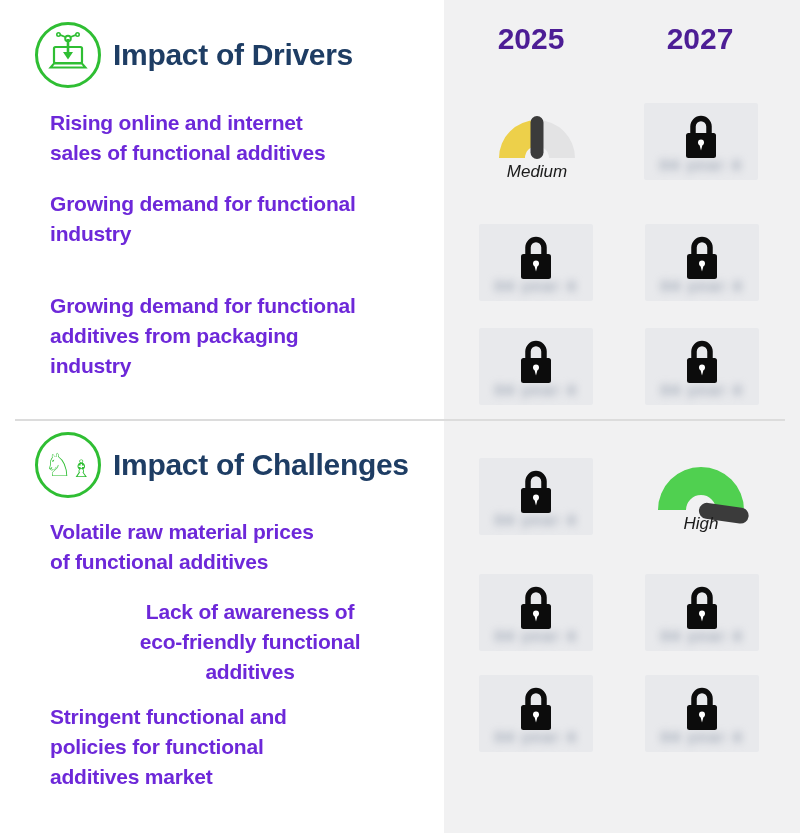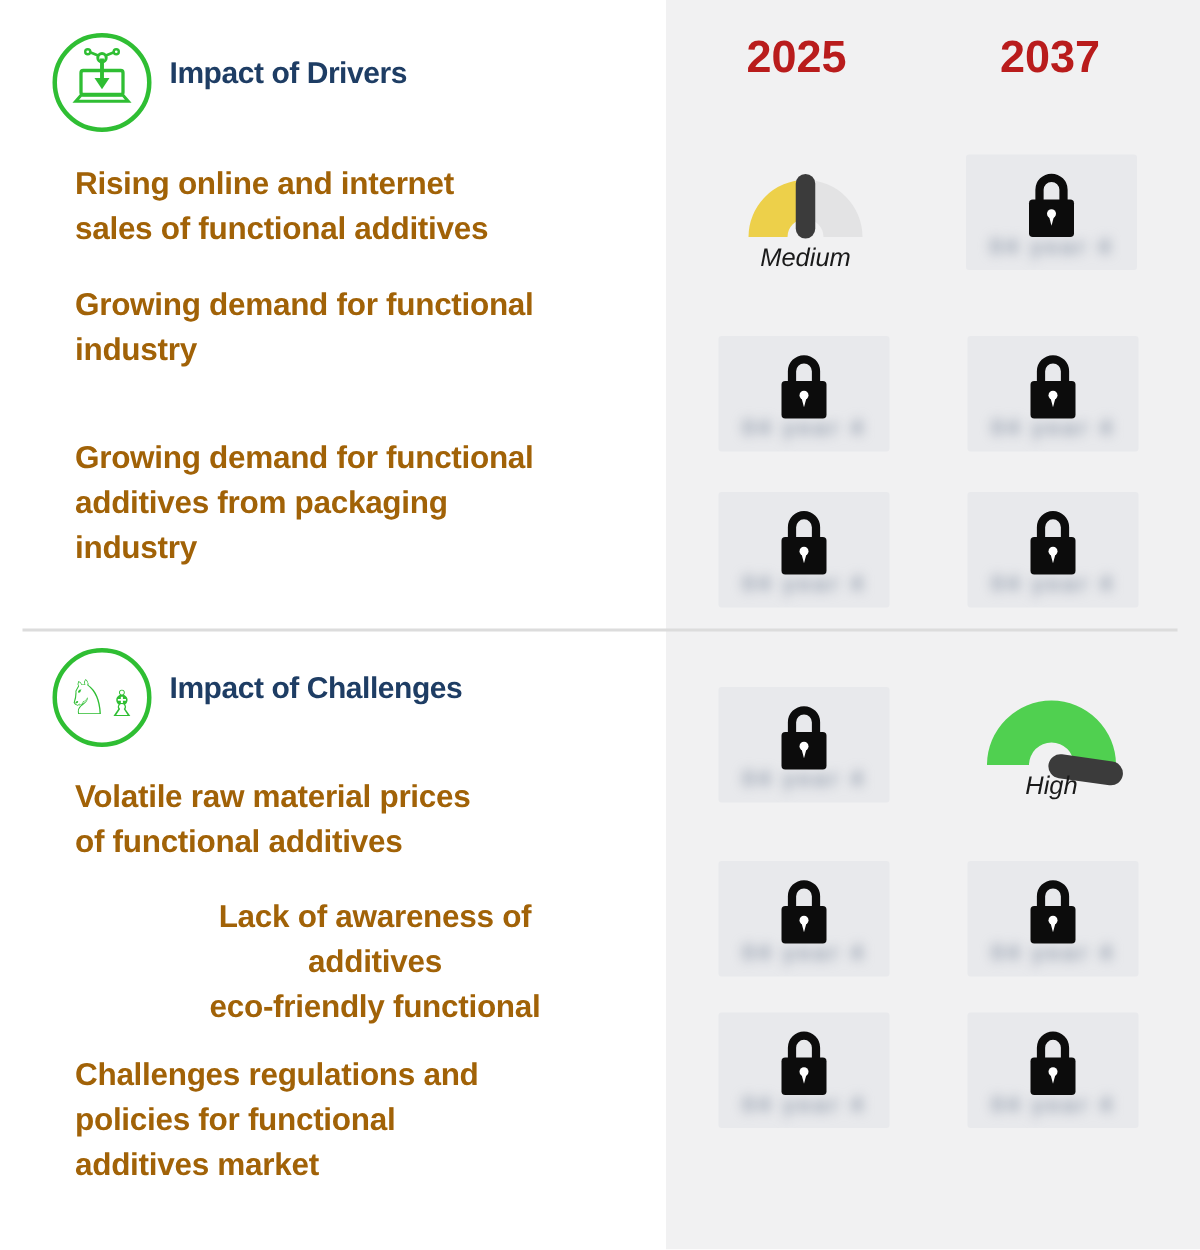--- a/index.html
+++ b/index.html
@@ -3,27 +3,27 @@
 <meta charset="utf-8">
 <style>
   html,body{margin:0;padding:0;}
   body{
     width:800px;height:833px;position:relative;background:#ffffff;
     font-family:"Liberation Sans",sans-serif;color:#121212;overflow:hidden;
   }
   .panel-bg{position:absolute;left:444px;top:0;width:356px;height:833px;background:#f1f1f2;}
   .divider{position:absolute;left:15px;top:419px;width:770px;height:2px;background:#dcdcdc;}
   .col-header{position:absolute;top:22px;width:124px;text-align:center;
-    font-size:30px;font-weight:700;color:#b91c1c;}
+    font-size:30px;font-weight:700;color:#4c1d95;}
   .icon-circle{position:absolute;width:66px;height:66px;box-sizing:border-box;
     border:3px solid #2fbe33;border-radius:50%;display:flex;align-items:center;justify-content:center;}
-  .section-title{position:absolute;left:113px;font-size:20px;font-weight:700;
+  .section-title{position:absolute;left:113px;font-size:30px;font-weight:700;
     color:#1e3d64;letter-spacing:-0.3px;white-space:nowrap;}
   .item{position:absolute;left:50px;width:400px;font-size:21px;font-weight:700;
-    line-height:30px;letter-spacing:-0.2px;color:#a16207;}
+    line-height:30px;letter-spacing:-0.2px;color:#6d28d9;}
   .cell{position:absolute;width:114px;}
   .lock-cell{height:77px;background:#e8e9ec;border-radius:2px;overflow:hidden;}
   .blurred{position:absolute;left:2px;right:2px;bottom:7px;text-align:center;
     font-size:15px;font-weight:700;color:#939dad;filter:blur(4px);letter-spacing:2px;}
   .lock-svg{position:absolute;left:50%;top:9px;transform:translateX(-50%);}
   .gauge{text-align:center;}
   .gauge svg{overflow:visible;display:block;margin:0 auto;}
   .gauge-label{text-align:center;font-size:17px;color:#1a1a1a;margin-top:2px;
     font-weight:400;font-style:italic;}
   .chess{color:#2fbe33;font-family:"DejaVu Sans",sans-serif;line-height:1;
@@ -32,21 +32,21 @@
   .chess .bishop{font-size:24px;margin-left:-2px;}
 </style>
 </head>
 <body>
 
 <div>
 
   <div class="panel-bg"></div>
 
   <div class="col-header" style="left:469px;">2025</div>
-  <div class="col-header" style="left:638px;">2037</div>
+  <div class="col-header" style="left:638px;">2027</div>
 
   <div class="icon-circle" style="left:35px;top:22px;">
     <svg width="46" height="46" viewBox="0 0 46 46" fill="none" stroke="#2fbe33">
       <rect x="9" y="15" width="28" height="16" rx="1.5" stroke-width="2.2"></rect>
       <path d="M5.5,35.5 H40.5 L37,31.5 H9 Z" stroke-width="2"></path>
       <path d="M23,7 V21" stroke-width="2.6"></path>
       <path d="M18,20 H28 L23,27.5 Z" fill="#2fbe33" stroke="none"></path>
       <circle cx="23" cy="6.5" r="2.8" stroke-width="2"></circle>
       <path d="M20.4,5 L15,2.8" stroke-width="1.8"></path>
       <path d="M25.6,5 L31,2.8" stroke-width="1.8"></path>
@@ -136,25 +136,25 @@
     </span>
   </div>
   <div class="section-title" style="top:448px;">Impact of Challenges</div>
 
   <div class="item" style="top:517px;">
     <div>Volatile raw material prices</div>
     <div>of functional additives</div>
   </div>
   <div class="item" style="top:597px;text-align:center;">
     <div>Lack of awareness of</div>
+    <div>eco-friendly functional</div>
     <div>additives</div>
-    <div>eco-friendly functional</div>
   </div>
   <div class="item" style="top:702px;">
-    <div>Challenges regulations and</div>
+    <div>Stringent functional and</div>
     <div>policies for functional</div>
     <div>additives market</div>
   </div>
 
   <div class="cell lock-cell" style="left:479px;top:458px;">
     <div class="blurred">04 year 4</div>
     <svg class="lock-svg" width="40" height="48" viewBox="0 0 40 48">
       <path d="M12,22 V14.5 a8,8 0 0 1 16,0 V22" fill="none" stroke="#0c0c0c" stroke-width="5.5"></path>
       <rect x="5" y="21" width="30" height="25" rx="2.5" fill="#0c0c0c"></rect>
       <circle cx="20" cy="30.5" r="3" fill="#ffffff"></circle>

